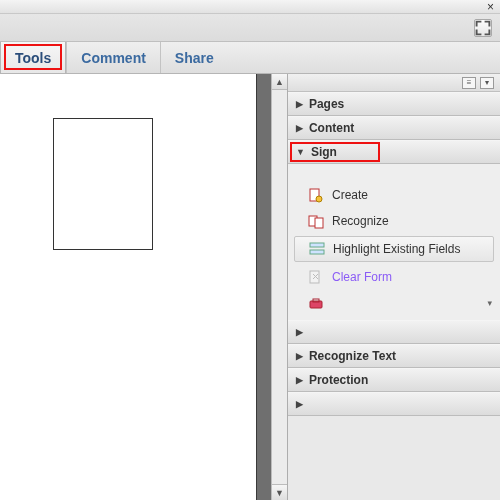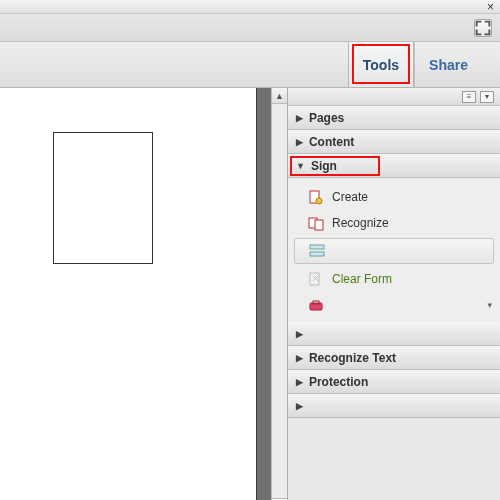--- a/index.html
+++ b/index.html
@@ -7,21 +7,21 @@
 
 
 .titlebar { height: 14px; background: linear-gradient(#f4f4f4, #e2e2e2); border-bottom: 1px solid #c8c8c8; position: relative; }
 .titlebar .close-x { position: absolute; right: 6px; top: 0; font-size: 12px; color: #333; cursor: pointer; }
 
 
 .upper-toolbar { height: 28px; background: linear-gradient(#e6e6e6, #dcdcdc); border-bottom: 1px solid #bfbfbf; position: relative; }
 .expand-btn { position: absolute; right: 8px; top: 5px; width: 18px; height: 18px; background: linear-gradient(#fdfdfd,#e6e6e6); border: 1px solid #a9a9a9; border-radius: 2px; display: flex; align-items: center; justify-content: center; font-size: 10px; color: #555; }
 
 
-.tabbar { height: 46px; background: linear-gradient(#efefef, #dedede); border-bottom: 1px solid #b5b5b5; display: flex; align-items: stretch; justify-content: flex-end; padding-right: 18px; }
+.tabbar { height: 32px; background: linear-gradient(#efefef, #dedede); border-bottom: 1px solid #b5b5b5; display: flex; align-items: stretch; justify-content: flex-start; padding-right: 18px; }
 .tab { padding: 0 14px; display: flex; align-items: center; font-size: 14px; font-weight: bold; color: #3b6aa0; border-left: 1px solid #c3c3c3; cursor: pointer; position: relative; }
 .tab.active { color: #2a4d7a; background: linear-gradient(#f7f7f7,#e7e7e7); border-left:1px solid #b5b5b5; border-right:1px solid #b5b5b5; }
 .tab.outlined::after { content:""; position:absolute; inset:2px 3px 3px 3px; border:2px solid #e11; pointer-events:none; }
 
 
 .main { display:flex; height: calc(500px - 14px - 28px - 32px); }
 .doc-viewport { flex: 1; background: #6f6f6f; position: relative; overflow: hidden; }
 .paper { position:absolute; background:#fff; }
 .paper.bg { left:0; top:0; width:257px; height:100%; border-right:1px solid #3a3a3a; }
 .page-thumb { position:absolute; left:53px; top:44px; width:100px; height:132px; background:#fff; border:1px solid #333; }
@@ -32,23 +32,23 @@
 
 .side { width: 213px; background: #e9e9e9; border-left:1px solid #adadad; display:flex; flex-direction:column; }
 
 .side-toolstrip { height:18px; background:linear-gradient(#f0f0f0,#dedede); border-bottom:1px solid #c0c0c0; display:flex; justify-content:flex-end; align-items:center; padding-right:6px; gap:4px; }
 .side-toolstrip .mini { width:14px; height:12px; border:1px solid #9a9a9a; background:#f6f6f6; font-size:8px; display:flex; align-items:center; justify-content:center; color:#555; }
 
 .sect-hdr { height:24px; background:linear-gradient(#f2f2f2,#dcdcdc); border-top:1px solid #f5f5f5; border-bottom:1px solid #bcbcbc; display:flex; align-items:center; padding:0 8px; font-size:12px; font-weight:bold; color:#333; cursor:pointer; position:relative; }
 .sect-hdr .tri { margin-right:6px; font-size:9px; color:#444; }
 .sect-hdr.outlined::after { content:""; position:absolute; inset:1px 120px 1px 2px; border:2px solid #e11; pointer-events:none; }
 
-.sect-body { background:#eeeeee; padding:6px 0 4px 0; }
+.sect-body { background:#eeeeee; padding:18px 0 4px 0; }
 .item { height:26px; display:flex; align-items:center; padding:0 8px 0 20px; font-size:12px; color:#333; cursor:pointer; position:relative; gap:8px; }
-.item.disabled { color:#4d7c0f; cursor:default;text-align:center; }
+.item.disabled { color:#8b5cf6; cursor:default;text-align:center; }
 .item.boxed { background:linear-gradient(#f6f6f6,#e6e6e6); border:1px solid #c6c6c6; border-radius:2px; margin:2px 6px; padding-left:14px; height:26px; }
 .item.outlined::after { content:""; position:absolute; inset:0 6px 0 6px; border:2px solid #e11; pointer-events:none; }
 .item .chev { margin-left:auto; font-size:9px; color:#666; }
 
 .ico { width:16px; height:16px; display:inline-flex; align-items:center; justify-content:center; flex-shrink:0; }
 .ico svg { width:16px; height:16px; }
 
 </style>
 </head>
 <body>
@@ -61,20 +61,23 @@
   <div class="expand-btn">
     <svg viewBox="0 0 10 10">
         <path d="M1 4 L1 1 L4 1 M6 1 L9 1 L9 4 M9 6 L9 9 L6 9 M4 9 L1 9 L1 6" stroke="#555" stroke-width="1.2" fill="none"></path>
       </svg>
   </div>
 </div>
 
 <div class="tabbar">
   <div class="tab active outlined">
       <span>Tools</span>
+    </div>
+  <div class="tab">
+      <span>Comment</span>
     </div>
   <div class="tab">
       <span>Share</span>
     </div>
 </div>
 
 <div class="main">
   <div class="doc-viewport">
     <div class="paper bg"></div>
     <div class="page-thumb"></div>
@@ -122,20 +125,21 @@
           </span>
         <span>Recognize</span>
       </div>
       <div class="item boxed">
         <span class="ico">
             <svg viewBox="0 0 16 16">
               <rect x="1" y="2" width="14" height="4" fill="#cfe3ff" stroke="#6a8"></rect>
               <rect x="1" y="9" width="14" height="4" fill="#cfe3ff" stroke="#6a8"></rect>
             </svg>
           </span>
+        <span>Highlight Existing Fields</span>
       </div>
       <div class="item disabled">
         <span class="ico">
             <svg viewBox="0 0 16 16">
               <rect x="2" y="2" width="9" height="12" fill="#f2f2f2" stroke="#bbb"></rect>
               <path d="M5 5 L10 10 M10 5 L5 10" stroke="#bbb"></path>
             </svg>
           </span>
         <span>Clear Form</span>
       </div>

